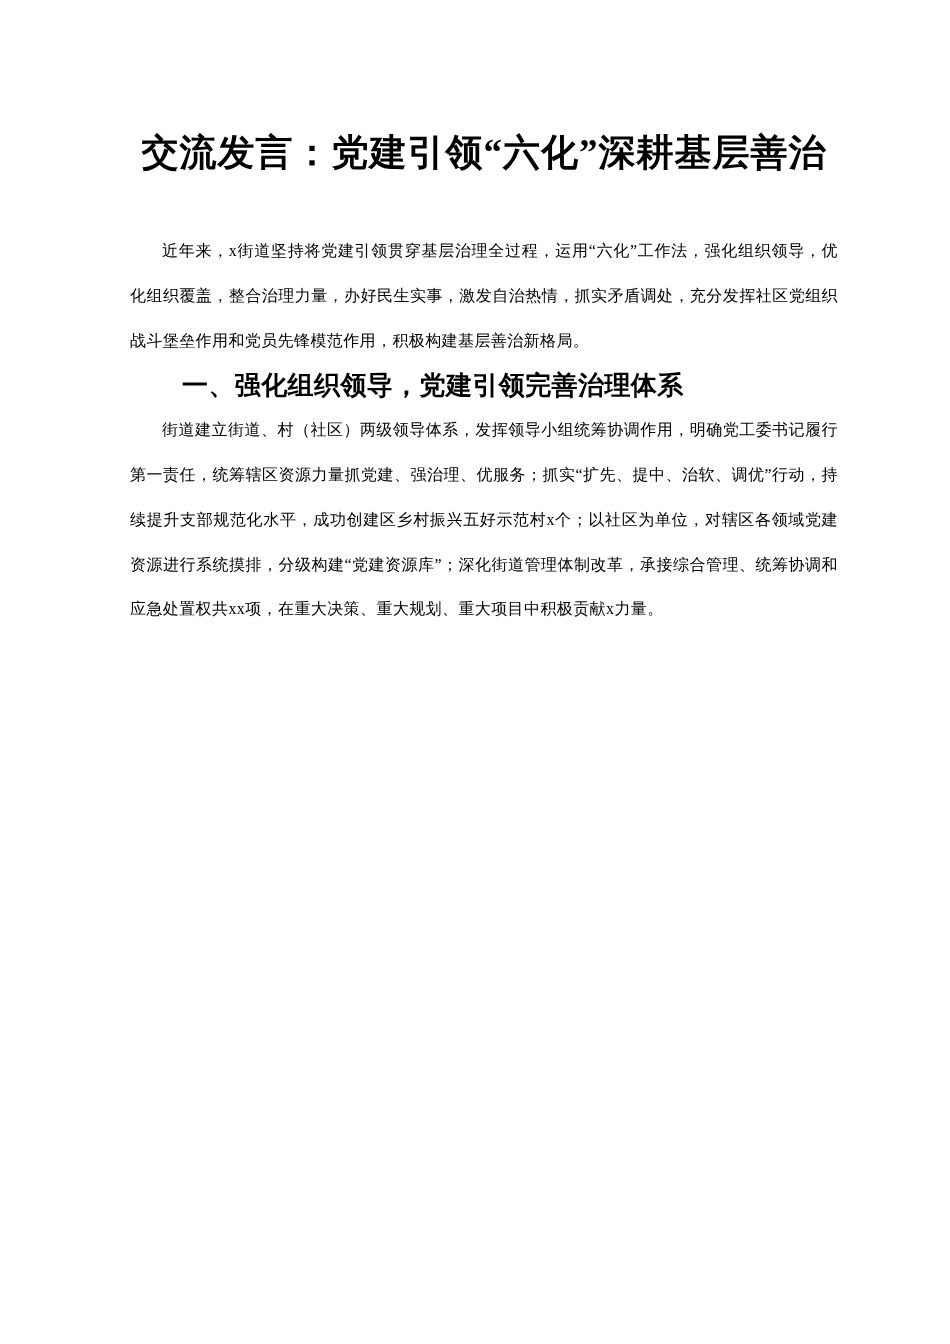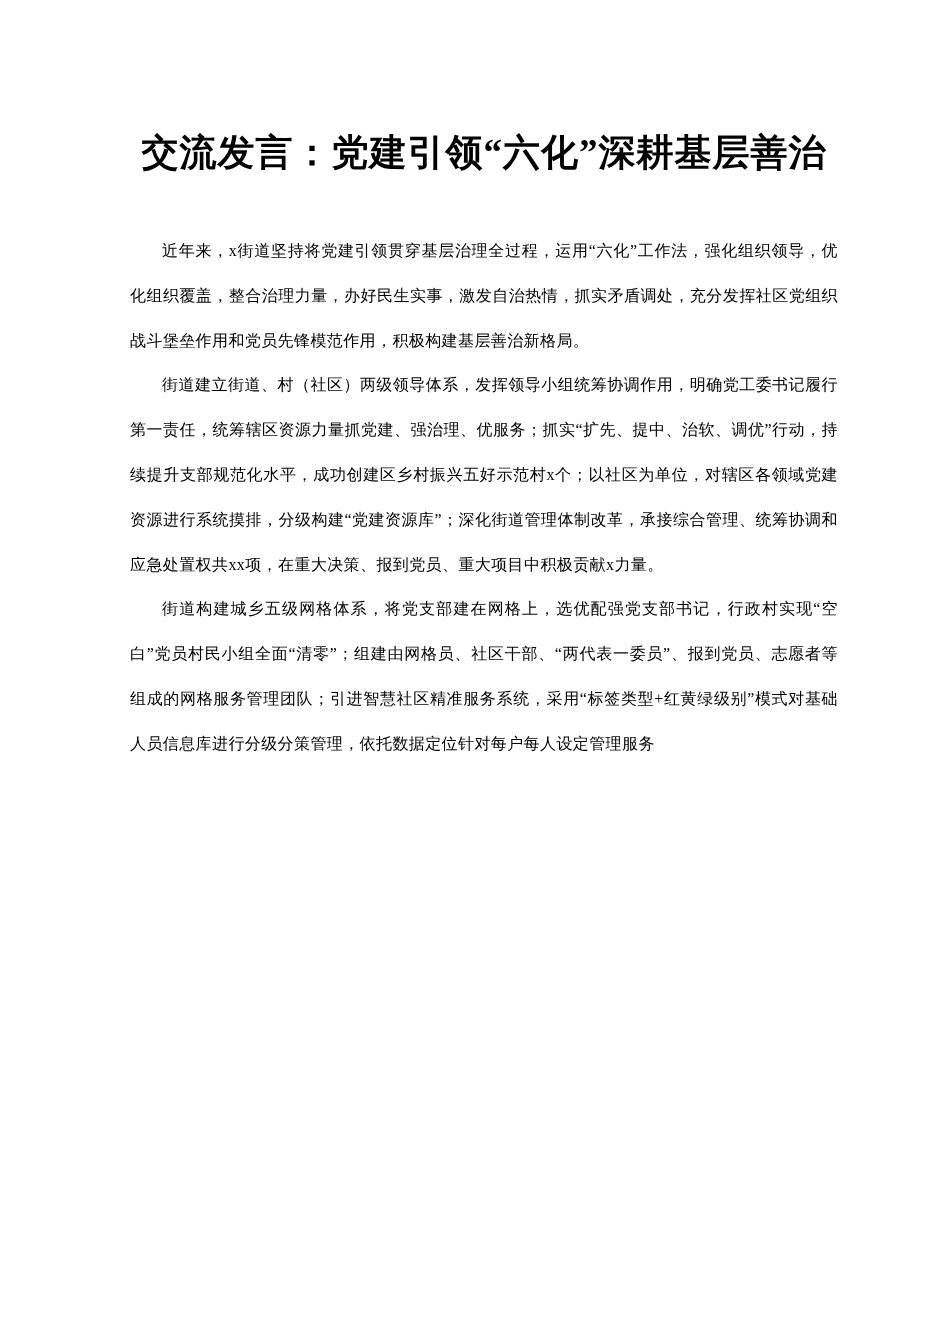--- a/index.html
+++ b/index.html
@@ -50,18 +50,18 @@
   }
 </style>
 </head>
 <body>
 
 <div class="page">
   <h1 class="doc-title">交流发言：党建引领“六化”深耕基层善治</h1>
 
   <p class="body-para">近年来，x街道坚持将党建引领贯穿基层治理全过程，运用“六化”工作法，强化组织领导，优化组织覆盖，整合治理力量，办好民生实事，激发自治热情，抓实矛盾调处，充分发挥社区党组织战斗堡垒作用和党员先锋模范作用，积极构建基层善治新格局。</p>
 
+  <h2 class="section-heading">一、强化组织领导，党建引领完善治理体系</h2>
 
-  <p class="body-para">街道建立街道、村（社区）两级领导体系，发挥领导小组统筹协调作用，明确党工委书记履行第一责任，统筹辖区资源力量抓党建、强治理、优服务；抓实“扩先、提中、治软、调优”行动，持续提升支部规范化水平，成功创建区乡村振兴五好示范村x个；以社区为单位，对辖区各领域党建资源进行系统摸排，分级构建“党建资源库”；深化街道管理体制改革，承接综合管理、统筹协调和应急处置权共xx项，在重大决策、报到党员、重大项目中积极贡献x力量。</p>
+  <p class="body-para">街道建立街道、村（社区）两级领导体系，发挥领导小组统筹协调作用，明确党工委书记履行第一责任，统筹辖区资源力量抓党建、强治理、优服务；抓实“扩先、提中、治软、调优”行动，持续提升支部规范化水平，成功创建区乡村振兴五好示范村x个；以社区为单位，对辖区各领域党建资源进行系统摸排，分级构建“党建资源库”；深化街道管理体制改革，承接综合管理、统筹协调和应急处置权共xx项，在重大决策、重大规划、重大项目中积极贡献x力量。</p>
 
 
-  <p class="body-para">街道构建城乡五级网格体系，将党支部建在网格上，选优配强党支部书记，行政村实现“空白”党员村民小组全面“清零”；组建由网格员、社区干部、“两代表一委员”、报到党员、志愿者等组成的网格服务管理团队；引进智慧社区精准服务系统，采用“标签类型+红黄绿级别”模式对基础人员信息库进行分级分策管理，依托数据定位针对每户每人设定管理服务</p>
 </div>
 
 </body></html>

